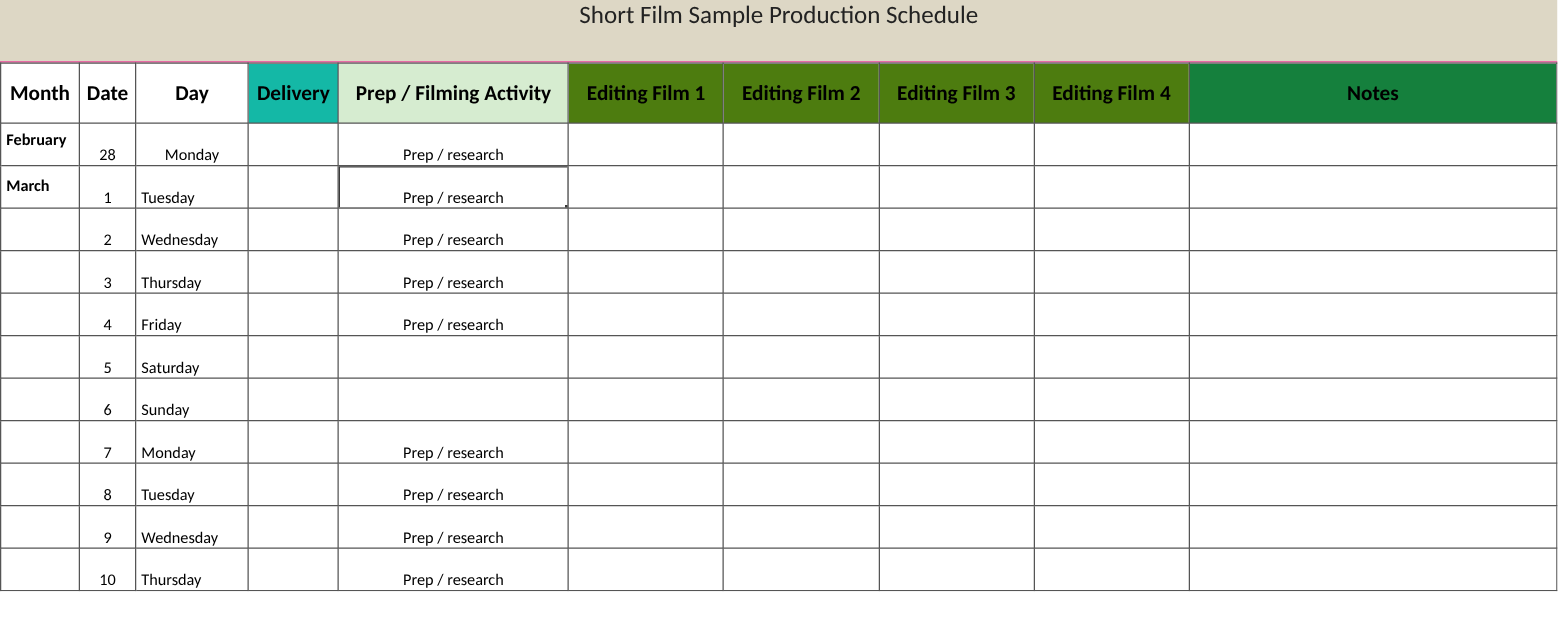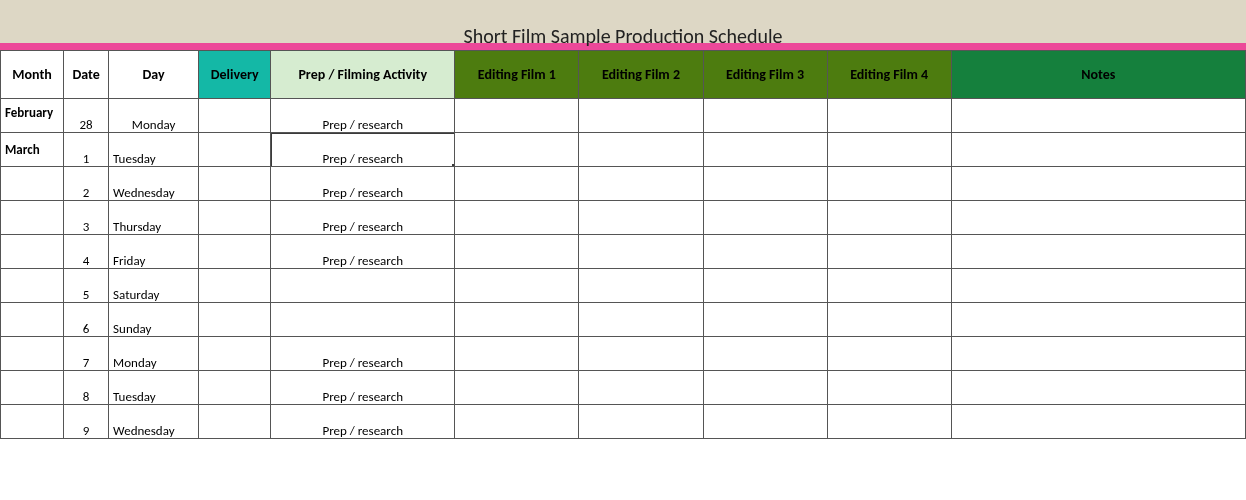--- a/index.html
+++ b/index.html
@@ -13,22 +13,22 @@
       background: #ffffff;
       width: 1246px;
       overflow: hidden;
     }
     .title-bar {
       background: #ddd7c5;
       height: 50px;
       text-align: center;
       font-size: 20px;
       font-weight: 400;
-      padding-top: 24px;
-      border-bottom: 7px solid #ec4899;
+      padding-top: 0;
+      border-bottom: 1px solid #ec4899;
       color: #222;
     }
     table {
       border-collapse: collapse;
       width: 1246px;
       table-layout: fixed;
     }
     th, td {
       border: 1px solid #555;
       height: 34px;
@@ -37,21 +37,21 @@
       font-size: 13px;
       overflow: hidden;
       white-space: nowrap;
     }
     th {
       height: 48px;
       font-weight: bold;
       text-align: center;
       vertical-align: middle;
       background: #ffffff;
-      font-size: 14px;
+      font-size: 17px;
     }
     th.delivery { background: #14b8a6; }
     th.activity { background: #d6ecd0; }
     th.editing { background: #4d7c0f; }
     th.notes { background: #15803d; }
     .col-month { width: 63px; }
     .col-date { width: 45px; }
     .col-day { width: 90px; }
     .col-delivery { width: 72px; }
     .col-activity { width: 184px; }
@@ -246,14 +246,26 @@
         <td class="date">9</td>
         <td class="day">Wednesday</td>
         <td></td>
         <td class="activity-cell">Prep / research</td>
         <td></td>
         <td></td>
         <td></td>
         <td></td>
         <td></td>
       </tr>
+      <tr>
+        <td class="month"></td>
+        <td class="date">10</td>
+        <td class="day">Thursday</td>
+        <td></td>
+        <td class="activity-cell">Prep / research</td>
+        <td></td>
+        <td></td>
+        <td></td>
+        <td></td>
+        <td></td>
+      </tr>
     </tbody>
 </table>
 
 </body></html>

